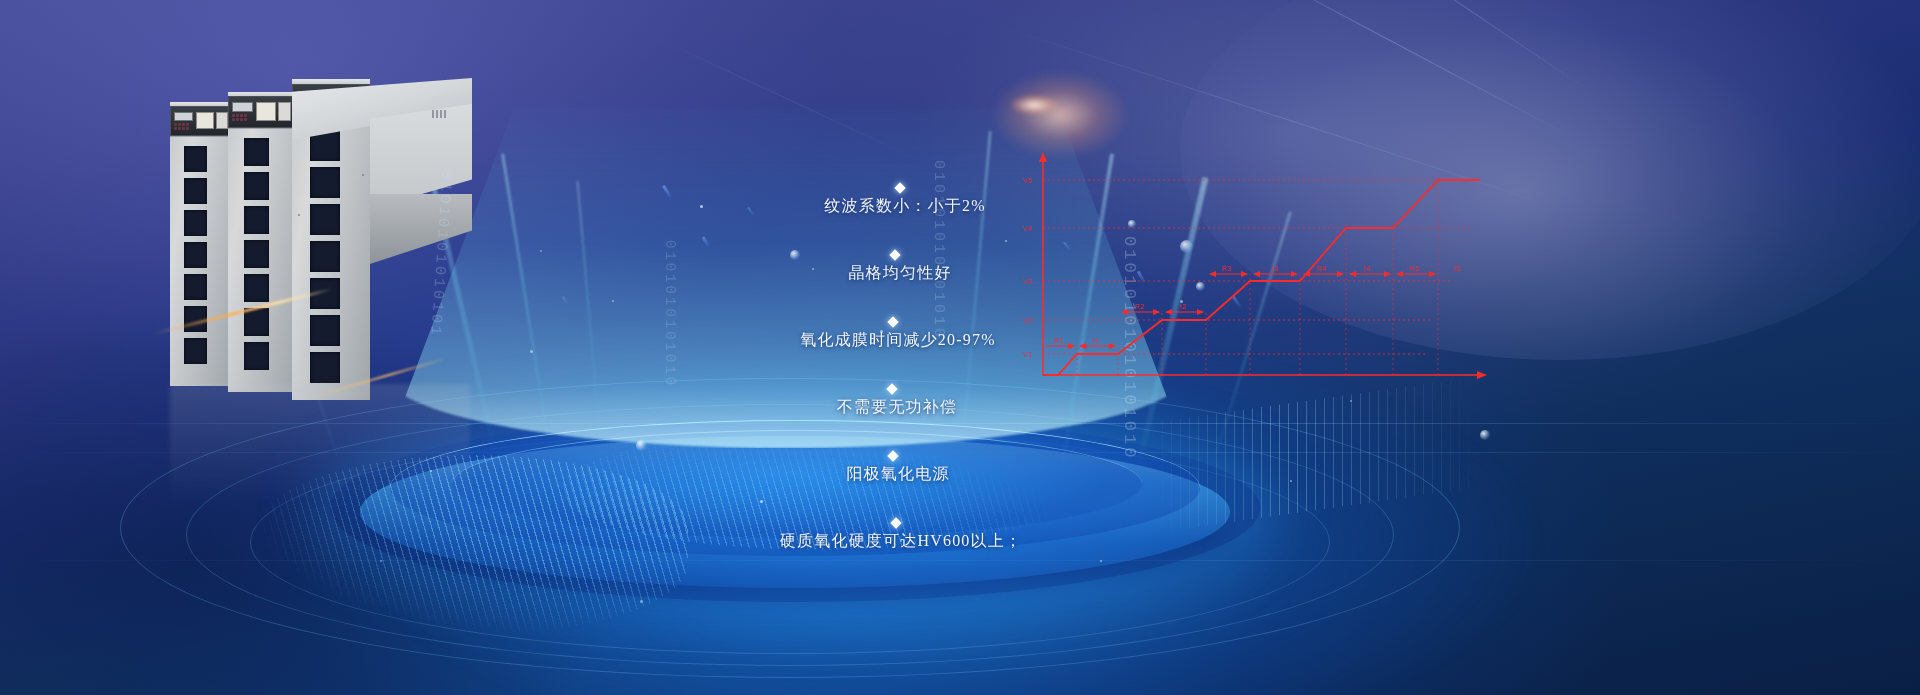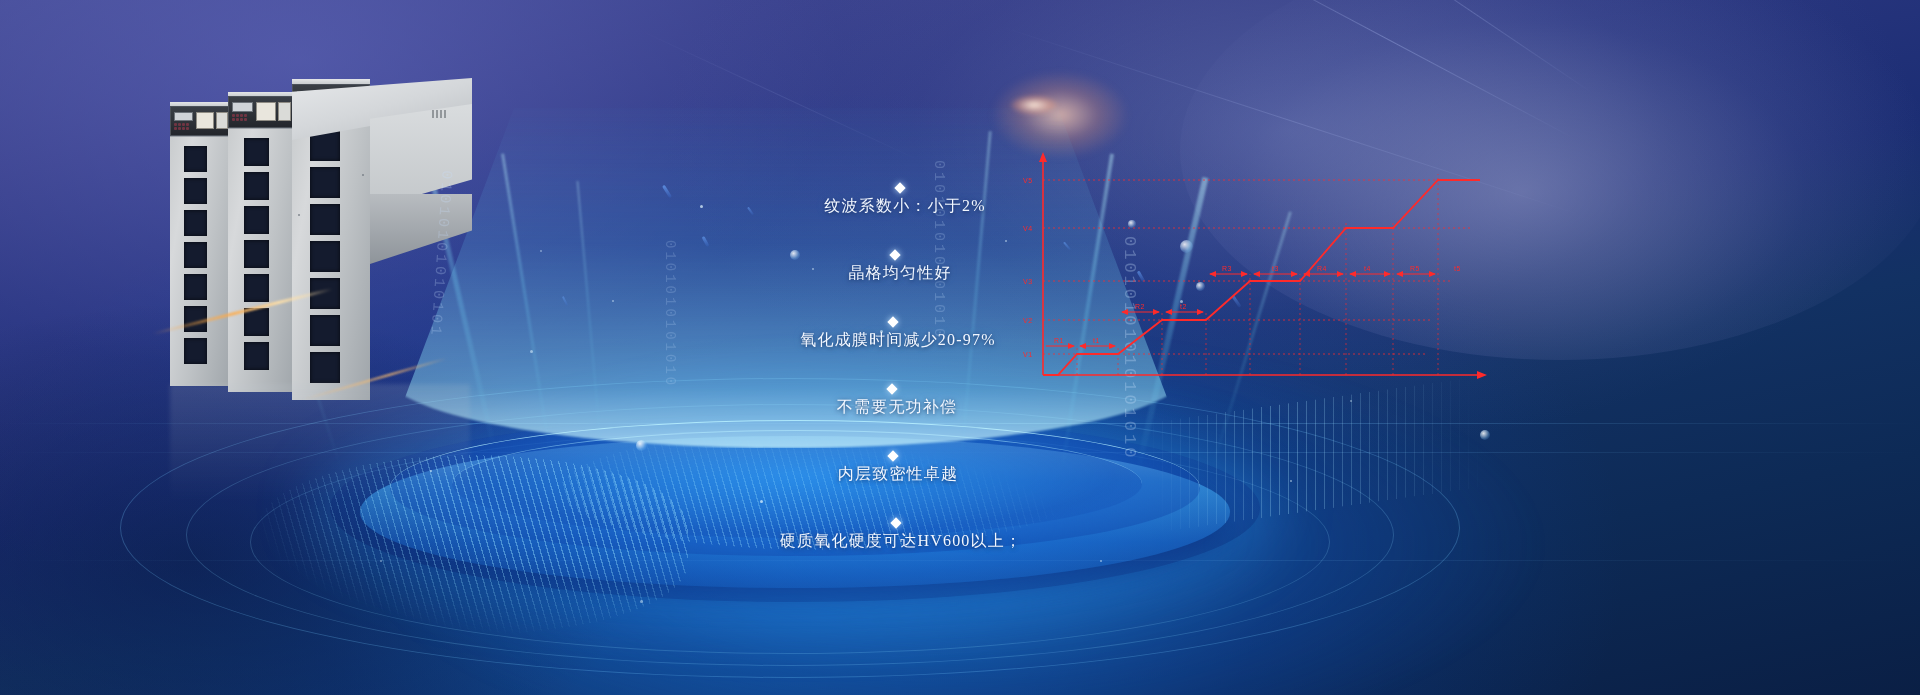--- a/index.html
+++ b/index.html
@@ -357,21 +357,21 @@
       <li class="b-li-2">
         <span class="bl"><span class="dia"></span></span>
         <span>氧化成膜时间减少20-97%</span>
       </li>
       <li class="b-li-3">
         <span class="bl"><span class="dia"></span></span>
         <span>不需要无功补偿</span>
       </li>
       <li class="b-li-4">
         <span class="bl"><span class="dia"></span></span>
-        <span>内层致密性卓越</span>
+        <span>阳极氧化电源</span>
       </li>
       <li class="b-li-5">
         <span class="bl"><span class="dia"></span></span>
         <span>硬质氧化硬度可达HV600以上；</span>
       </li>
     </ul>
   </div>
 
   <div class="chart">
     <svg width="500" height="250" viewBox="0 0 500 250">

